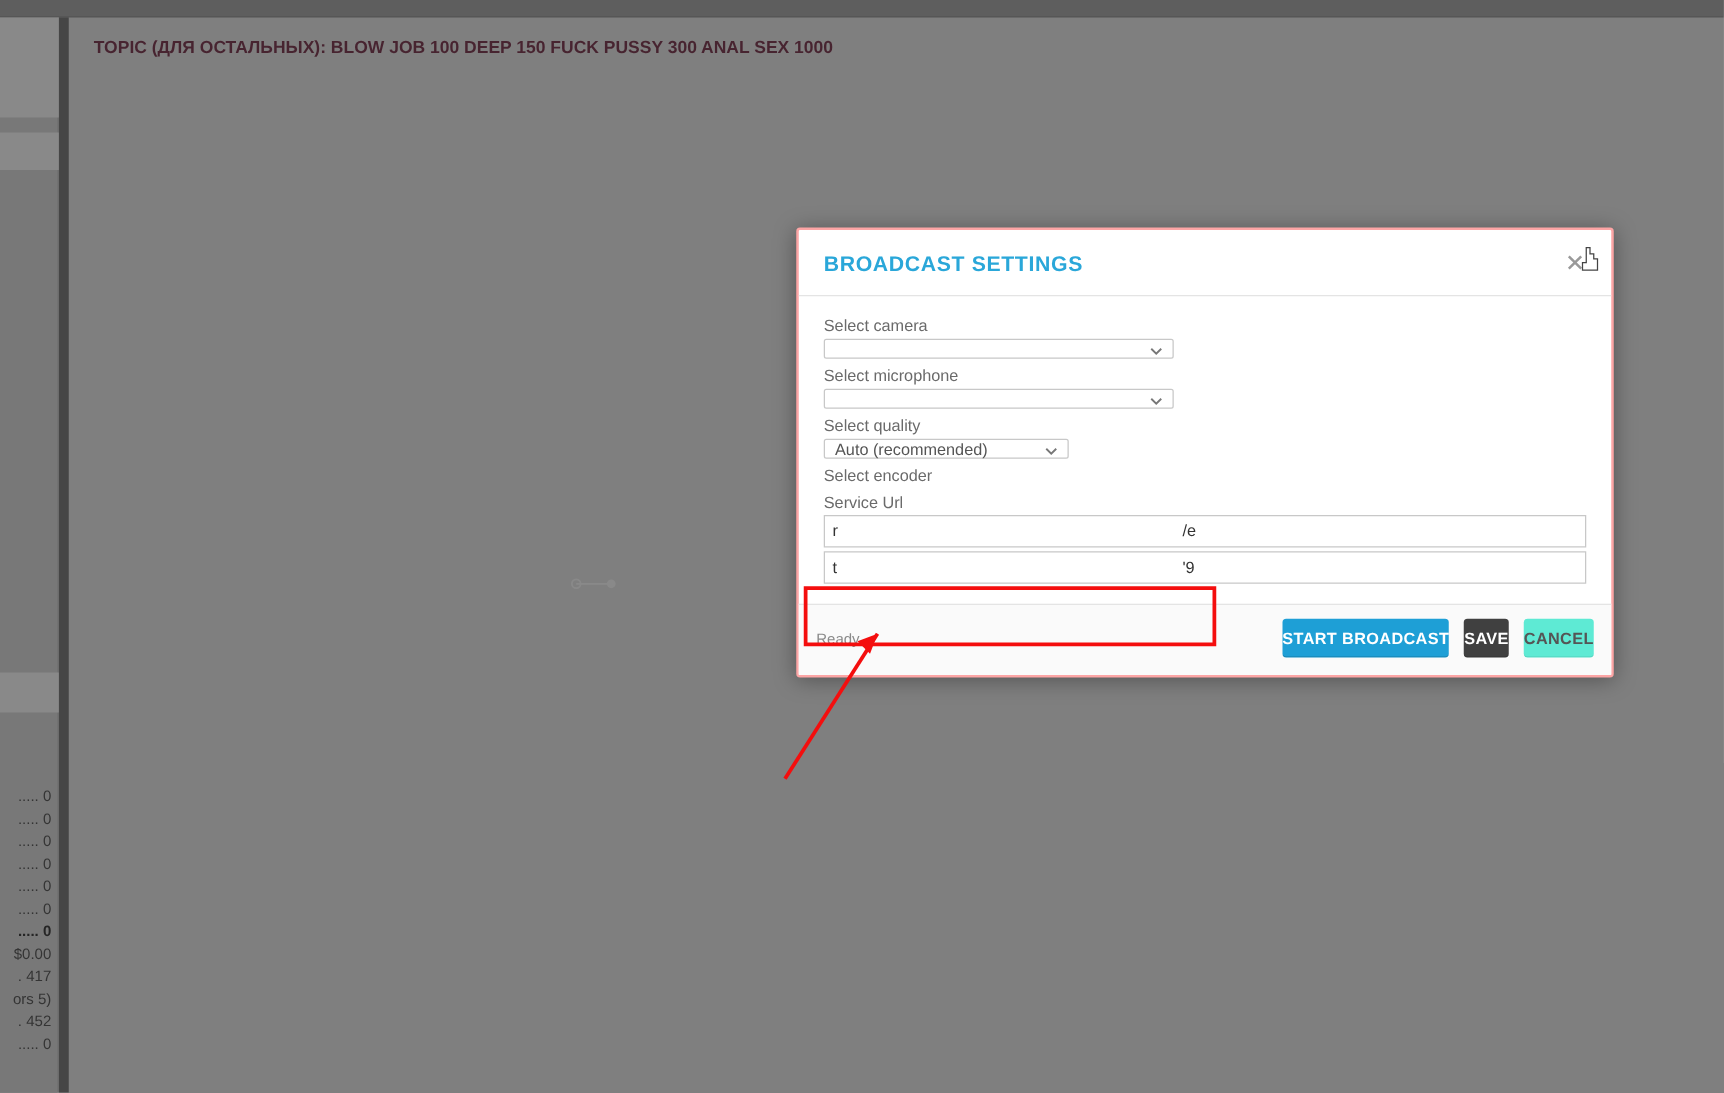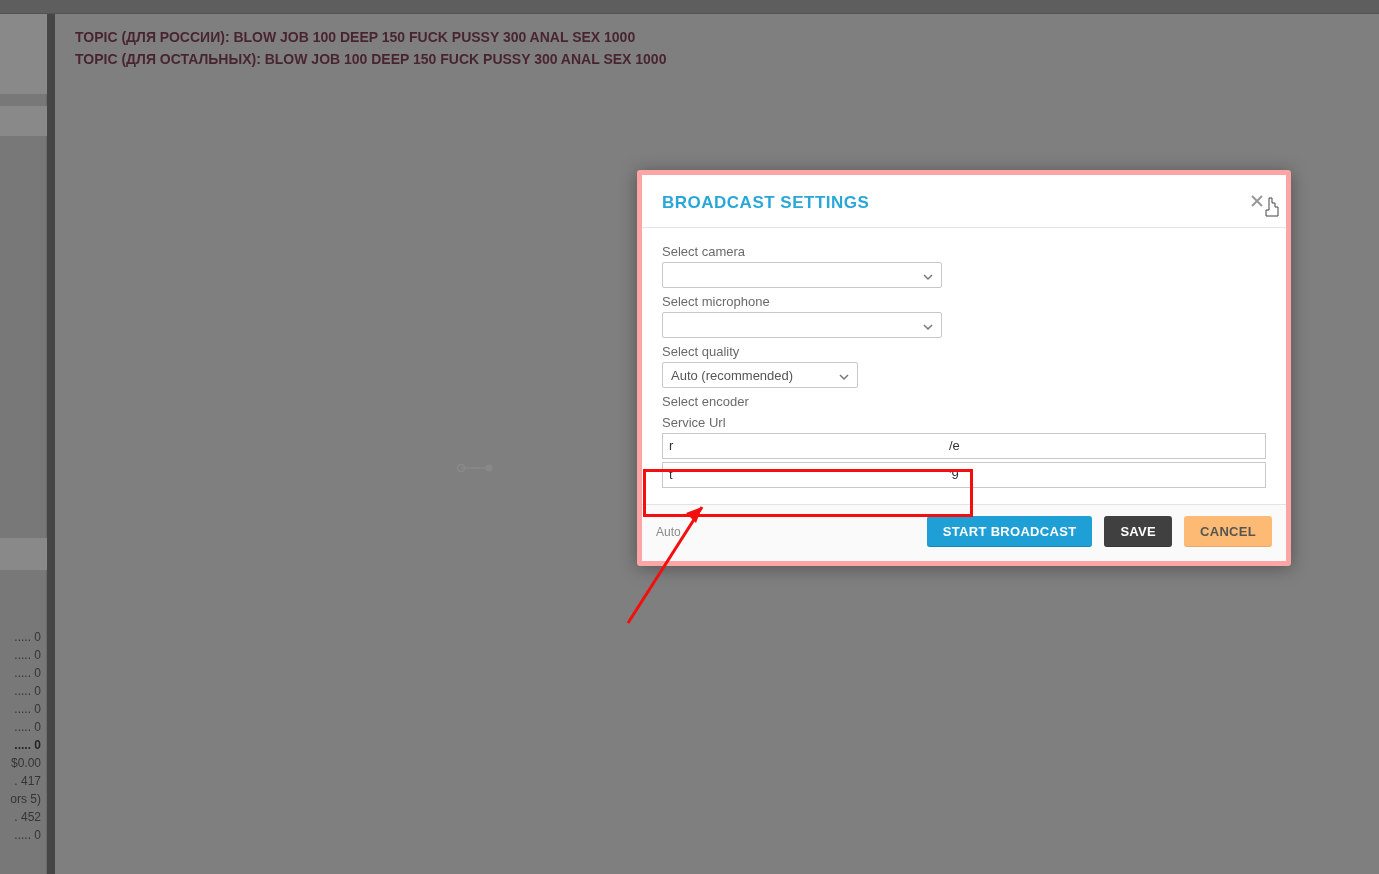--- a/index.html
+++ b/index.html
@@ -52,24 +52,24 @@
   .topic-area .line { }
   
   .loader {
     position: absolute; top: 460px; left: 455px;
     width: 40px; height: 12px;
   }
   .loader svg { width: 40px; height: 12px; overflow: visible; }
   
   .modal {
     position: absolute;
-    top: 170px; left: 637px;
+    top: 182px; left: 637px;
     width: 654px;
     background: #fff;
-    border: 5px solid #fca5a5;
+    border: 2px solid #fca5a5;
     border-radius: 3px;
     box-shadow: 0 2px 18px rgba(0,0,0,0.35);
     z-index: 10;
     font-size: 13px;
   }
   .modal-header {
     padding: 18px 20px 14px 20px;
     border-bottom: 1px solid #e4e4e4;
     display: flex; justify-content: space-between; align-items: center;
   }
@@ -96,21 +96,21 @@
   }
   .field-label {
     font-weight: 400; color: #6a6a6a;
     margin-top: 6px;
     font-size: 13px;
   }
   .select-ctl {
     margin-top: 3px;
     border: 1px solid #c8c8c8;
     border-radius: 2px;
-    height: 26px;
+    height: 16px;
     display: flex; align-items: center; justify-content: space-between;
     padding: 0 8px;
     background: #fff;
     color: #555;
     font-size: 13px;
     cursor: pointer;
   }
   .select-ctl.w-full { width: 280px; }
   .select-ctl.w-med  { width: 196px; }
   .select-ctl .chev {
@@ -138,34 +138,34 @@
   .modal-footer {
     border-top: 1px solid #e4e4e4;
     padding: 11px 14px 14px 14px;
     display: flex; align-items: center; justify-content: space-between;
     background: #fafafa;
   }
   .status-text { color: #8a8a8a; font-size: 12px; }
   .btn-row { display: flex; gap: 12px; }
   .btn {
     border-radius: 3px;
-    padding: 8px 16px;
+    padding: 8px 0;
     font-weight: 800;
     font-size: 13px;
     border: none;
     cursor: pointer;
     letter-spacing: 0.3px;
   }
   .btn-primary {
     background: #404040; color: #fff;
     box-shadow: inset 0 -1px 0 rgba(0,0,0,0.15);
   }
   .btn-primary.big { background: #1e9fd6; }
   .btn-secondary {
-    background: #fdba74; color: #555;
+    background: #5eead4; color: #555;
     box-shadow: inset 0 -1px 0 rgba(0,0,0,0.08);
   }
   
   .redbox {
     position: absolute;
     border: 3px solid #f40e0e;
     z-index: 20;
     pointer-events: none;
   }
   .arrow {
@@ -205,21 +205,20 @@
   <div class="row bold">..... 0</div>
   <div class="row">$0.00</div>
   <div class="row">. 417</div>
   <div class="row">ors 5)</div>
   <div class="row">. 452</div>
   <div class="row">..... 0</div>
 </div>
 
 <div class="main">
   <div class="topic-area">
-    <div class="line">TOPIC (ДЛЯ РОССИИ): BLOW JOB 100 DEEP 150 FUCK PUSSY 300 ANAL SEX 1000</div>
     <div class="line">TOPIC (ДЛЯ ОСТАЛЬНЫХ): BLOW JOB 100 DEEP 150 FUCK PUSSY 300 ANAL SEX 1000</div>
   </div>
 </div>
 
 <div class="loader">
   <svg viewBox="0 0 40 12">
     <line x1="6" y1="6" x2="34" y2="6" stroke="#fff" stroke-width="1.4"></line>
     <circle cx="6" cy="6" r="3.5" fill="none" stroke="#fff" stroke-width="1.4"></circle>
     <circle cx="34" cy="6" r="3.5" fill="#fff"></circle>
   </svg>
@@ -274,21 +273,21 @@
     </div>
 
     <div class="text-input">
       <span class="val" style="position:absolute;left:6px;">t</span>
       <span class="censor" style="left:14px;width:264px;"></span>
       <span class="val" style="position:absolute;left:286px;">'9</span>
     </div>
 
   </div>
   <div class="modal-footer">
-    <span class="status-text">Auto</span>
+    <span class="status-text">Ready</span>
     <div class="btn-row">
       <button class="btn btn-primary big">START BROADCAST</button>
       <button class="btn btn-primary">SAVE</button>
       <button class="btn btn-secondary">CANCEL</button>
     </div>
   </div>
 </div>
 
 <div class="redbox" style="top:469px;left:643px;width:330px;height:48px;"></div>
 

